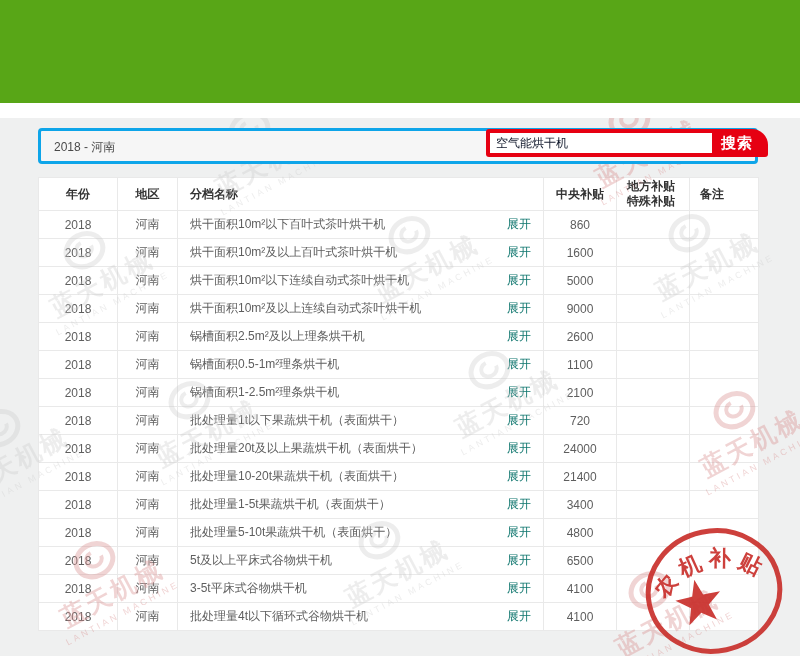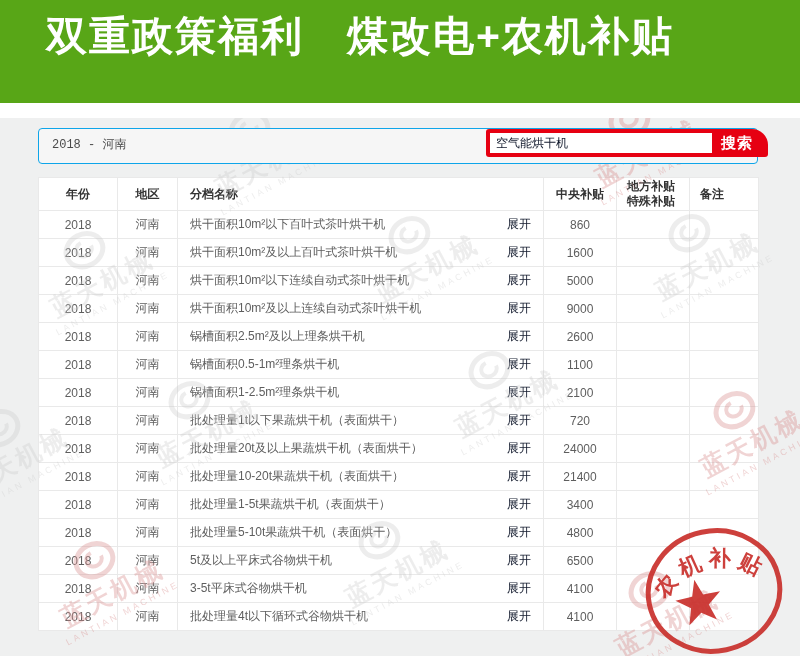--- a/index.html
+++ b/index.html
@@ -10,61 +10,60 @@
   .banner { height:103px; background:#58a617; color:#fff; padding:13px 0 0 46px; }
   .banner-title { font-size:41px; font-weight:bold; letter-spacing:2px; line-height:1.15; white-space:pre; }
   .banner-sub { font-size:21px; margin-top:3px; letter-spacing:0.5px; }
   .white-gap { height:15px; background:#ffffff; }
 
   
   .content { position:relative; height:538px; background:#eff0f0; overflow:hidden; }
 
   
   .toolbar { position:absolute; left:38px; top:10px; width:720px; height:36px;
-             background:#f6f6f6; border:1px solid #0ea5e9; border-radius:4px; z-index:4;font-family:Liberation Mono, monospace; }
+             background:#f6f6f6; border:3px solid #0ea5e9; border-radius:4px; z-index:4; }
   .filter-label { line-height:33px; padding-left:13px; font-size:12px; color:#4a4a4a; }
 
   
   .search { position:absolute; left:486px; top:11px; width:282px; height:28px;
             background:#e60012; border-radius:3px 16px 3px 3px; z-index:5; }
   .search input { position:absolute; left:4px; top:4px; width:222px; height:20px; border:0;
                   font-size:12px; color:#0f172a; padding:0 6px; outline:none; font-family:inherit; background:#fff; }
   .search-btn { position:absolute; right:15px; top:0; height:28px; line-height:27px;
                 color:#fff; font-size:15px; font-weight:bold; cursor:pointer; letter-spacing:1px; }
 
   
   table { position:absolute; left:38px; top:59px; width:720px; border-collapse:collapse;
           background:#fff; z-index:2; table-layout:fixed; }
   th,td { border:1px solid #e9e9e9; font-size:12px; overflow:hidden; white-space:nowrap; }
   th { height:33px; color:#333; font-weight:bold; text-align:center; }
   th.al, td.al { text-align:left; padding-left:10px; }
   th.local-h { line-height:15px;margin-left:24px; }
   th.name-h { text-align:left; padding-left:12px; }
   td { height:28px; color:#5e5e5e; text-align:center; }
   td.name { text-align:left; padding:0 12px; }
-  td.name .expand { float:right; color:#0f172a; cursor:pointer; }
+  td.name .expand { float:right; color:#0f766e; cursor:pointer; }
 
   
   .wm { position:absolute; width:170px; text-align:center;
         transform:translate(-50%,-50%) rotate(-28deg); pointer-events:none; z-index:3; }
   .wm-g { color:#cbcbcb; opacity:0.34; }
   .wm-r { color:#d98f8f; opacity:0.38; }
   .wm svg { display:block; margin:0 auto 1px; }
   .wm-t { font-size:25px; font-weight:bold; letter-spacing:3px; }
   .wm-s { font-size:9px; letter-spacing:3px; margin-top:1px; }
 
   
   .stamp { position:absolute; left:638px; top:402px; width:152px; height:142px;
            transform:rotate(-12deg); opacity:0.92; z-index:6; pointer-events:none; }
 </style>
 </head>
 <body>
 
 <header class="banner">
-  <div class="banner-title">双重政策福利　煤改电+农机补贴</div>
 </header>
 <div class="white-gap"></div>
 
 <div class="content">
 
   <div>
 
   <div class="wm wm-g" style="left: 260px; top: 32px;">
       <svg width="46" height="40" viewBox="0 0 46 40">
         <ellipse cx="23" cy="20" rx="19" ry="16" fill="none" stroke="currentColor" stroke-width="5"></ellipse>

